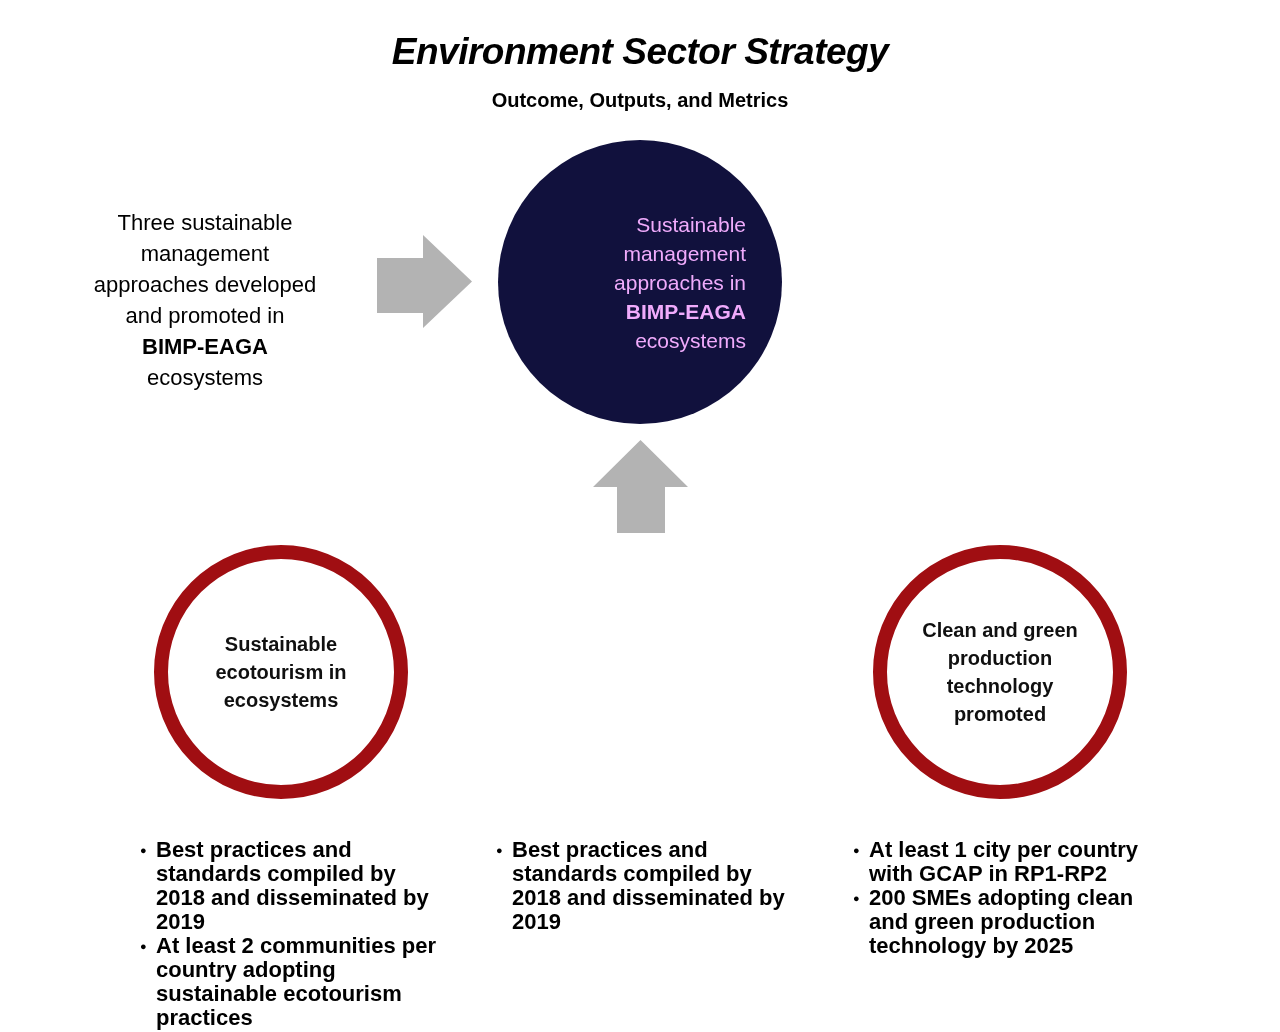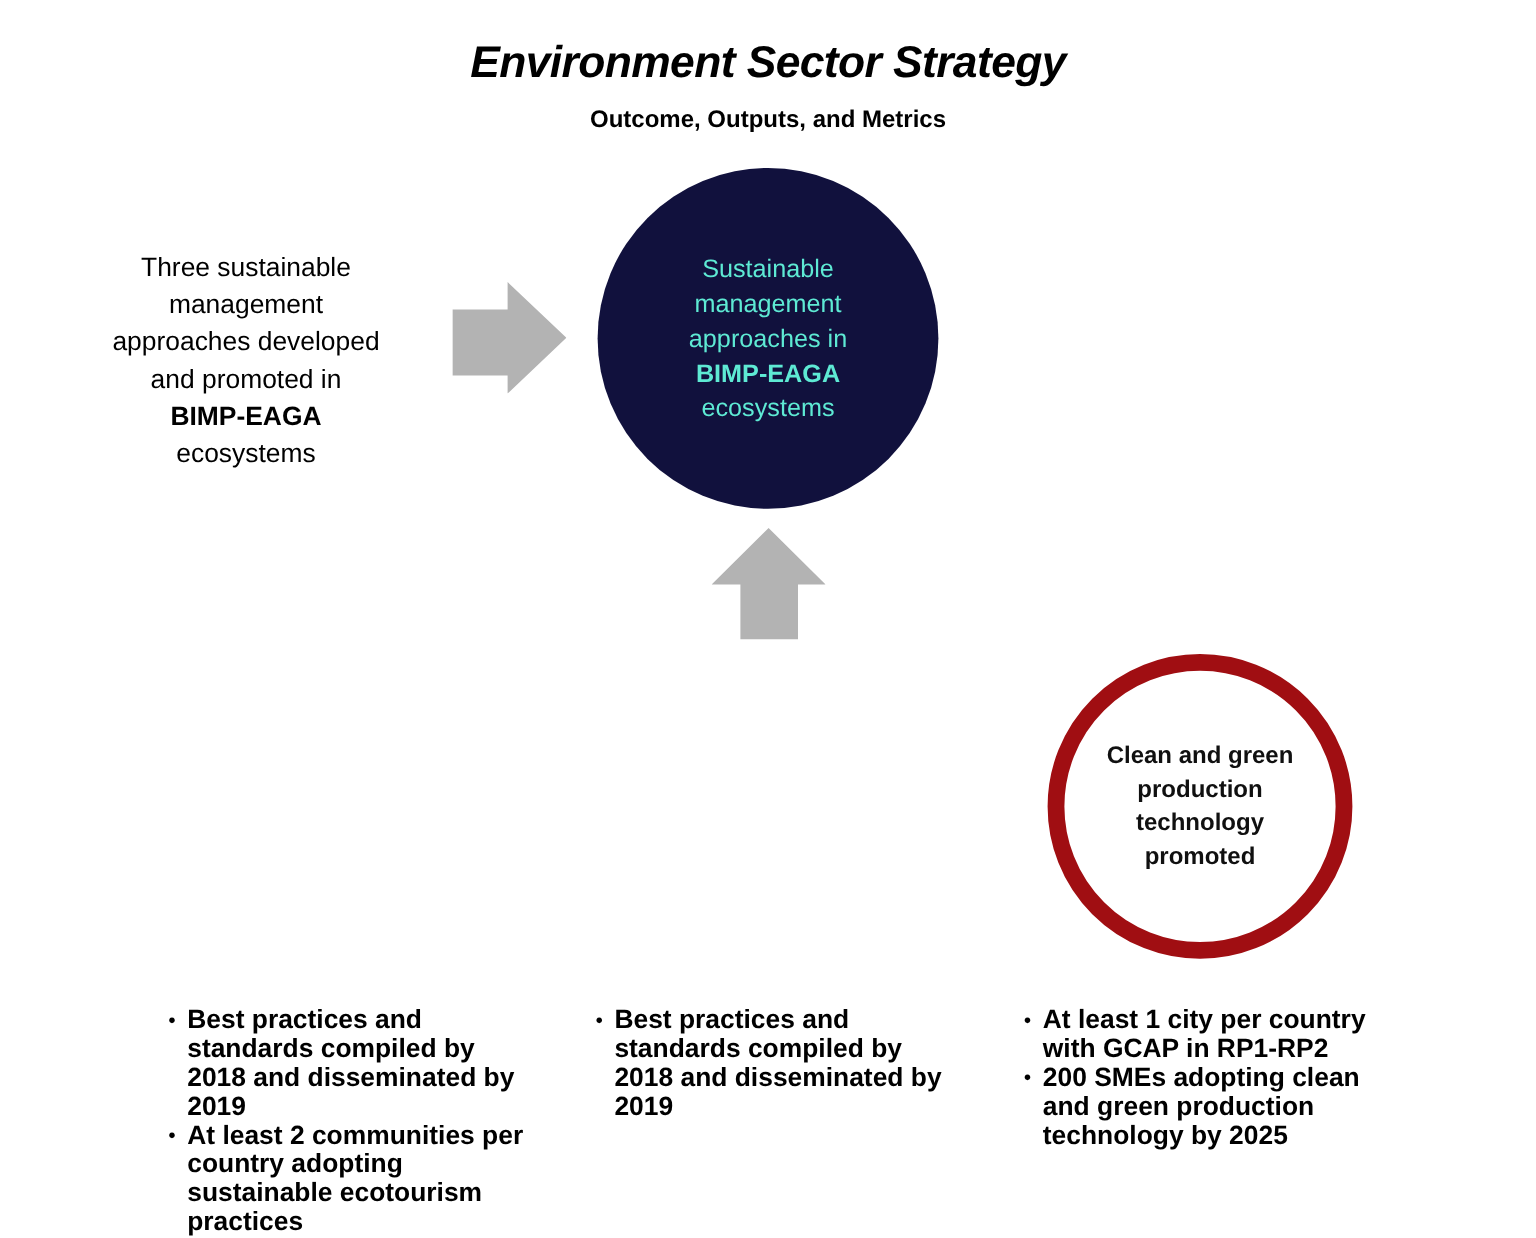--- a/index.html
+++ b/index.html
@@ -61,22 +61,22 @@
     left: 498px; top: 140px;
     width: 284px; height: 284px;
     border-radius: 50%;
     background: #11113d;
     display: flex;
     align-items: center;
     justify-content: center;
   }
   .outcome-circle .circle-text {
     width: 212px;
-    text-align: center;
-    color: #5eead4;
+    text-align: right;
+    color: #f0abfc;
     font-size: 21px;
     line-height: 29px;
     font-weight: 400;
   }
 
   
   .output-circle {
     position: absolute;
     top: 545px;
     width: 254px; height: 254px;
@@ -147,20 +147,23 @@
       <span>Sustainable management approaches in</span>
       <strong class="blk">BIMP-EAGA</strong>
       <span class="blk">ecosystems</span>
     </div>
   </div>
 
   <svg class="arrow arrow-up" viewBox="0 0 95 93" aria-hidden="true">
     <polygon points="47.5,0 95,47 72,47 72,93 24,93 24,47 0,47"></polygon>
   </svg>
 
+  <div class="output-circle oc1">
+    <div class="circle-text">Sustainable ecotourism in ecosystems</div>
+  </div>
 
 
   <div class="output-circle oc3">
     <div class="circle-text">Clean and green production technology promoted</div>
   </div>
 
   <ul class="metrics m1">
     <li>Best practices and standards compiled by 2018 and disseminated by 2019</li>
     <li>At least 2 communities per country adopting sustainable ecotourism practices</li>
   </ul>

